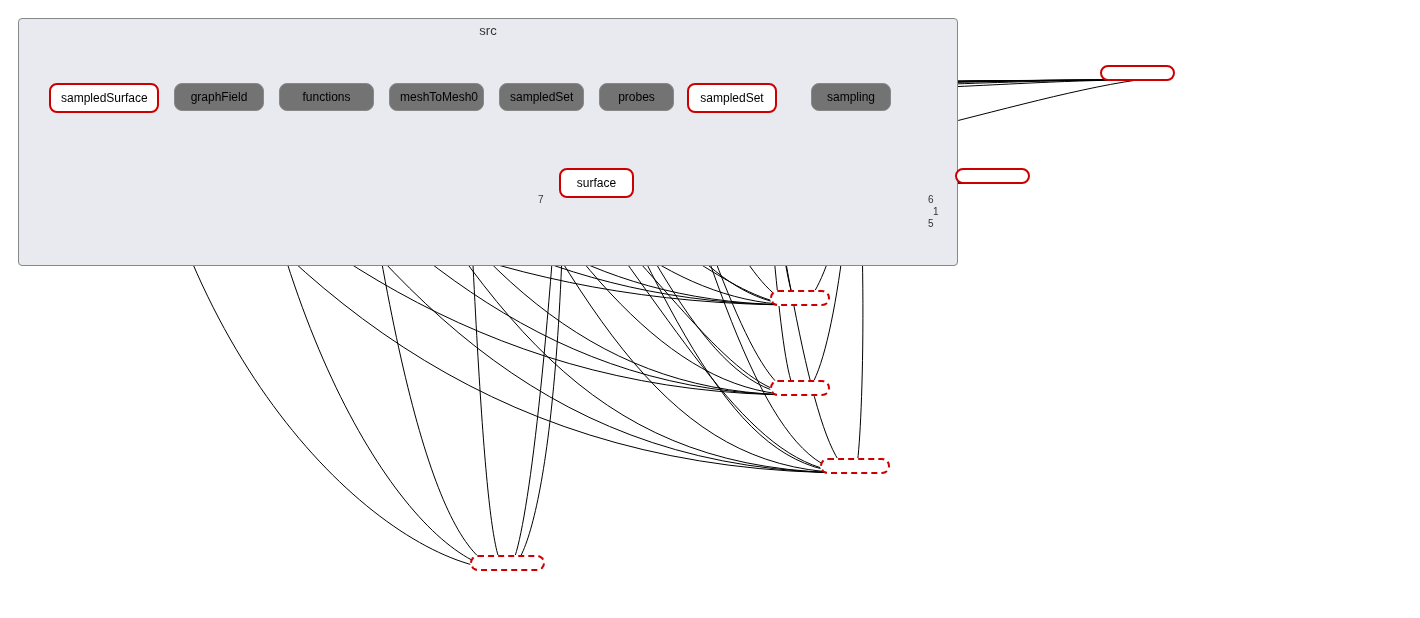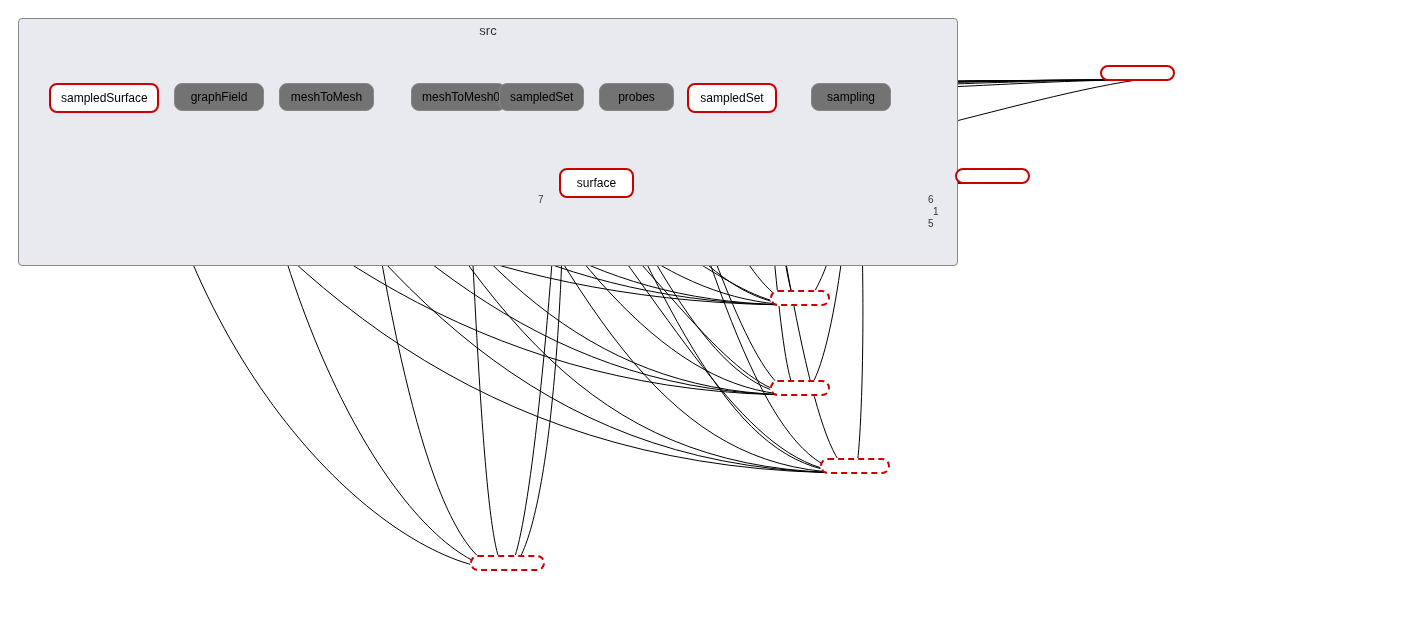--- a/index.html
+++ b/index.html
@@ -86,21 +86,21 @@
     }
     #node-graphField {
       top: 64px; left: 155px;
       width: 90px;
     }
     #node-meshToMesh {
       top: 64px; left: 260px;
       width: 95px;
     }
     #node-meshToMesh0 {
-      top: 64px; left: 392px;
+      top: 64px; left: 370px;
       width: 95px;
     }
     #node-functions {
       top: 64px; left: 480px;
       width: 85px;
     }
     #node-probes {
       top: 64px; left: 580px;
       width: 75px;
     }
@@ -271,21 +271,21 @@
 
   </svg>
 
   <div class="cluster-src">
     <span class="cluster-src-label">src</span>
 
     <div class="node node-red" id="node-sampledSurface">sampledSurface</div>
 
     <div class="node node-plain" id="node-graphField">graphField</div>
 
-    <div class="node node-plain" id="node-meshToMesh">meshToMesh</div>
+    <div class="node node-plain" id="node-meshToMesh">functions</div>
 
     <div class="node node-plain" id="node-meshToMesh0">meshToMesh0</div>
 
     <div class="node node-plain" id="node-functions">sampledSet</div>
 
     <div class="node node-plain" id="node-probes">probes</div>
 
     <div class="node node-red" id="node-sampledSet">sampledSet</div>
 
     <div class="node node-plain" id="node-sampling">sampling</div>

